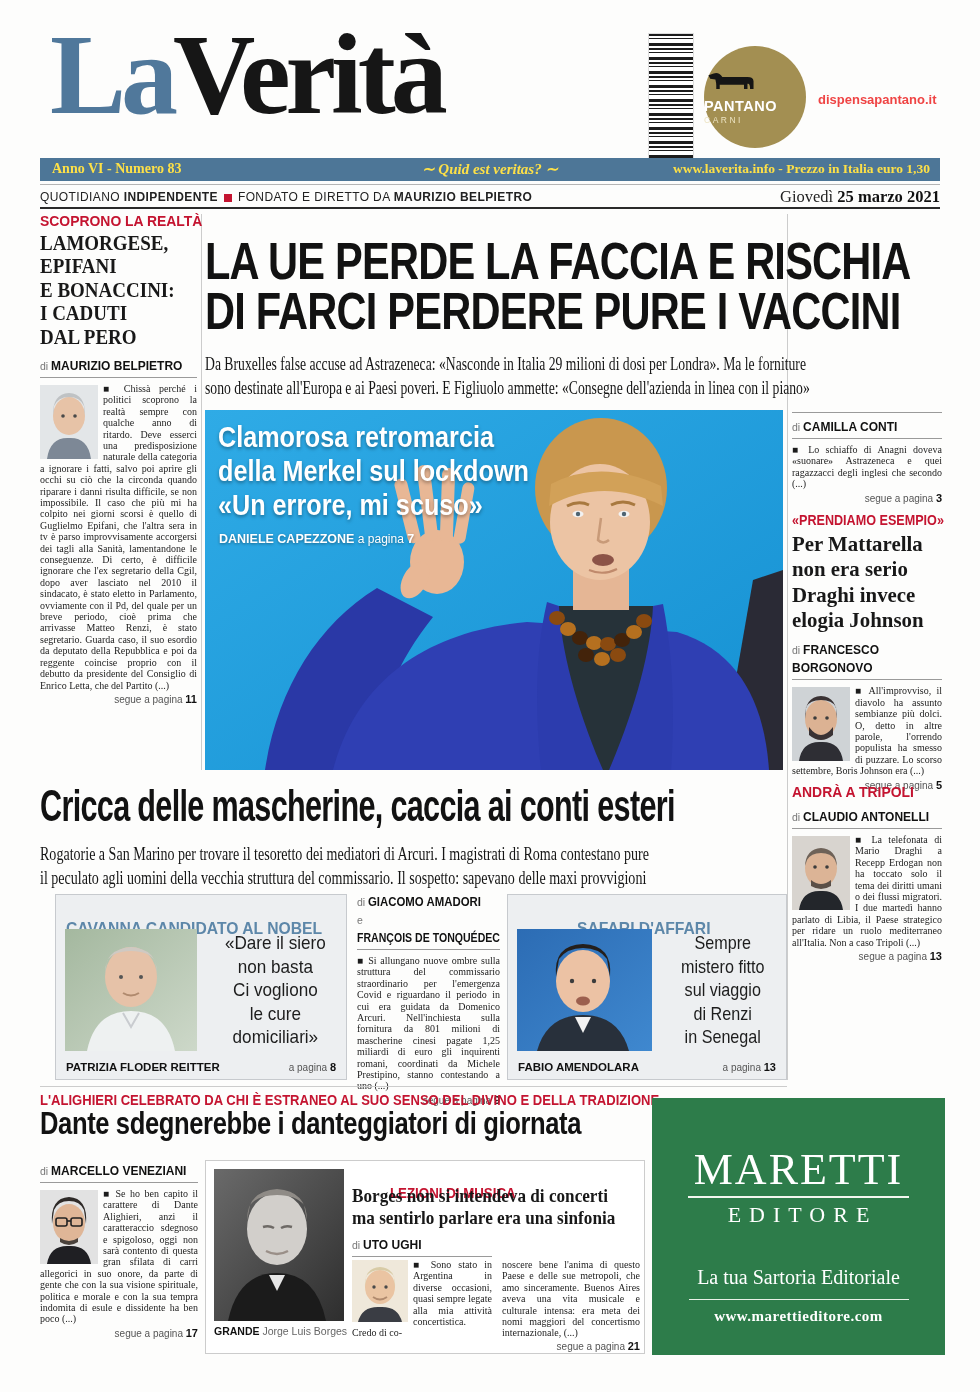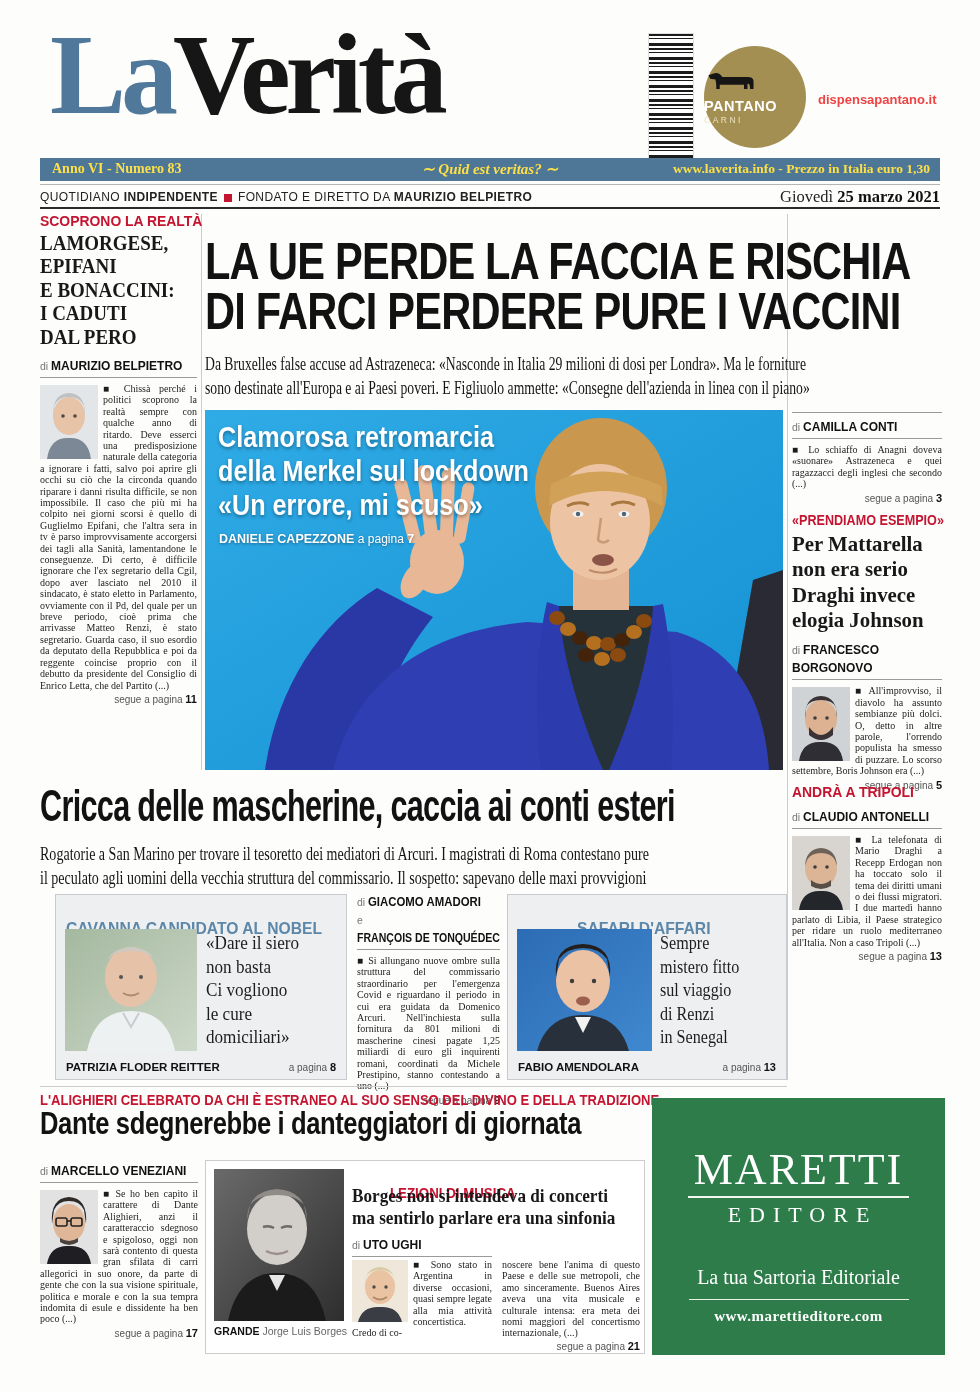--- a/index.html
+++ b/index.html
@@ -69,21 +69,21 @@
   #borgonovo .kicker{font-size:14px;}
   #borgonovo .title{font-size:21.5px;line-height:1.18;margin-top:4px;}
 
   
   #cricca-head{left:40px;top:783px;width:745px;font-family:"Liberation Sans",sans-serif;
       font-weight:bold;font-size:45px;color:#121212;letter-spacing:-1px;line-height:1;}
   #cricca-sub{left:40px;top:843px;width:745px;font-size:18px;line-height:1.32;color:#151515;}
   .gbox{background:#edeff1;border:1px solid #c7cace;}
   .gbox .bh{color:#5d87a9;font-family:"Liberation Sans",sans-serif;font-weight:bold;font-size:16.5px;
       text-align:center;padding-top:24px;}
-  .gbox .quote{font-family:Liberation Serif, serif;font-size:19px;line-height:1.24;color:#1d1d1d;}
+  .gbox .quote{font-family:Liberation Sans, sans-serif;font-size:19px;line-height:1.24;color:#1d1d1d;text-align:center;}
   .gbox .bfoot{position:absolute;left:10px;right:10px;bottom:6px;font-family:"Liberation Sans",sans-serif;font-size:11.5px;}
   .gbox .bfoot .au{font-weight:bold;color:#111;}
   .gbox .bfoot .pg{float:right;color:#555;font-size:10px;}
   .gbox .bfoot .pg b{color:#111;font-size:11px;}
   #cavanna{left:55px;top:894px;width:290px;height:184px;}
   #cavanna .quote{position:absolute;left:150px;top:36px;width:150px;}
   #cavanna svg.bigph{position:absolute;left:9px;top:34px;}
   #amadori{left:357px;top:892px;width:143px;}
   #amadori .byline{margin-top:0;}
   #safari{left:507px;top:894px;width:278px;height:184px;}

